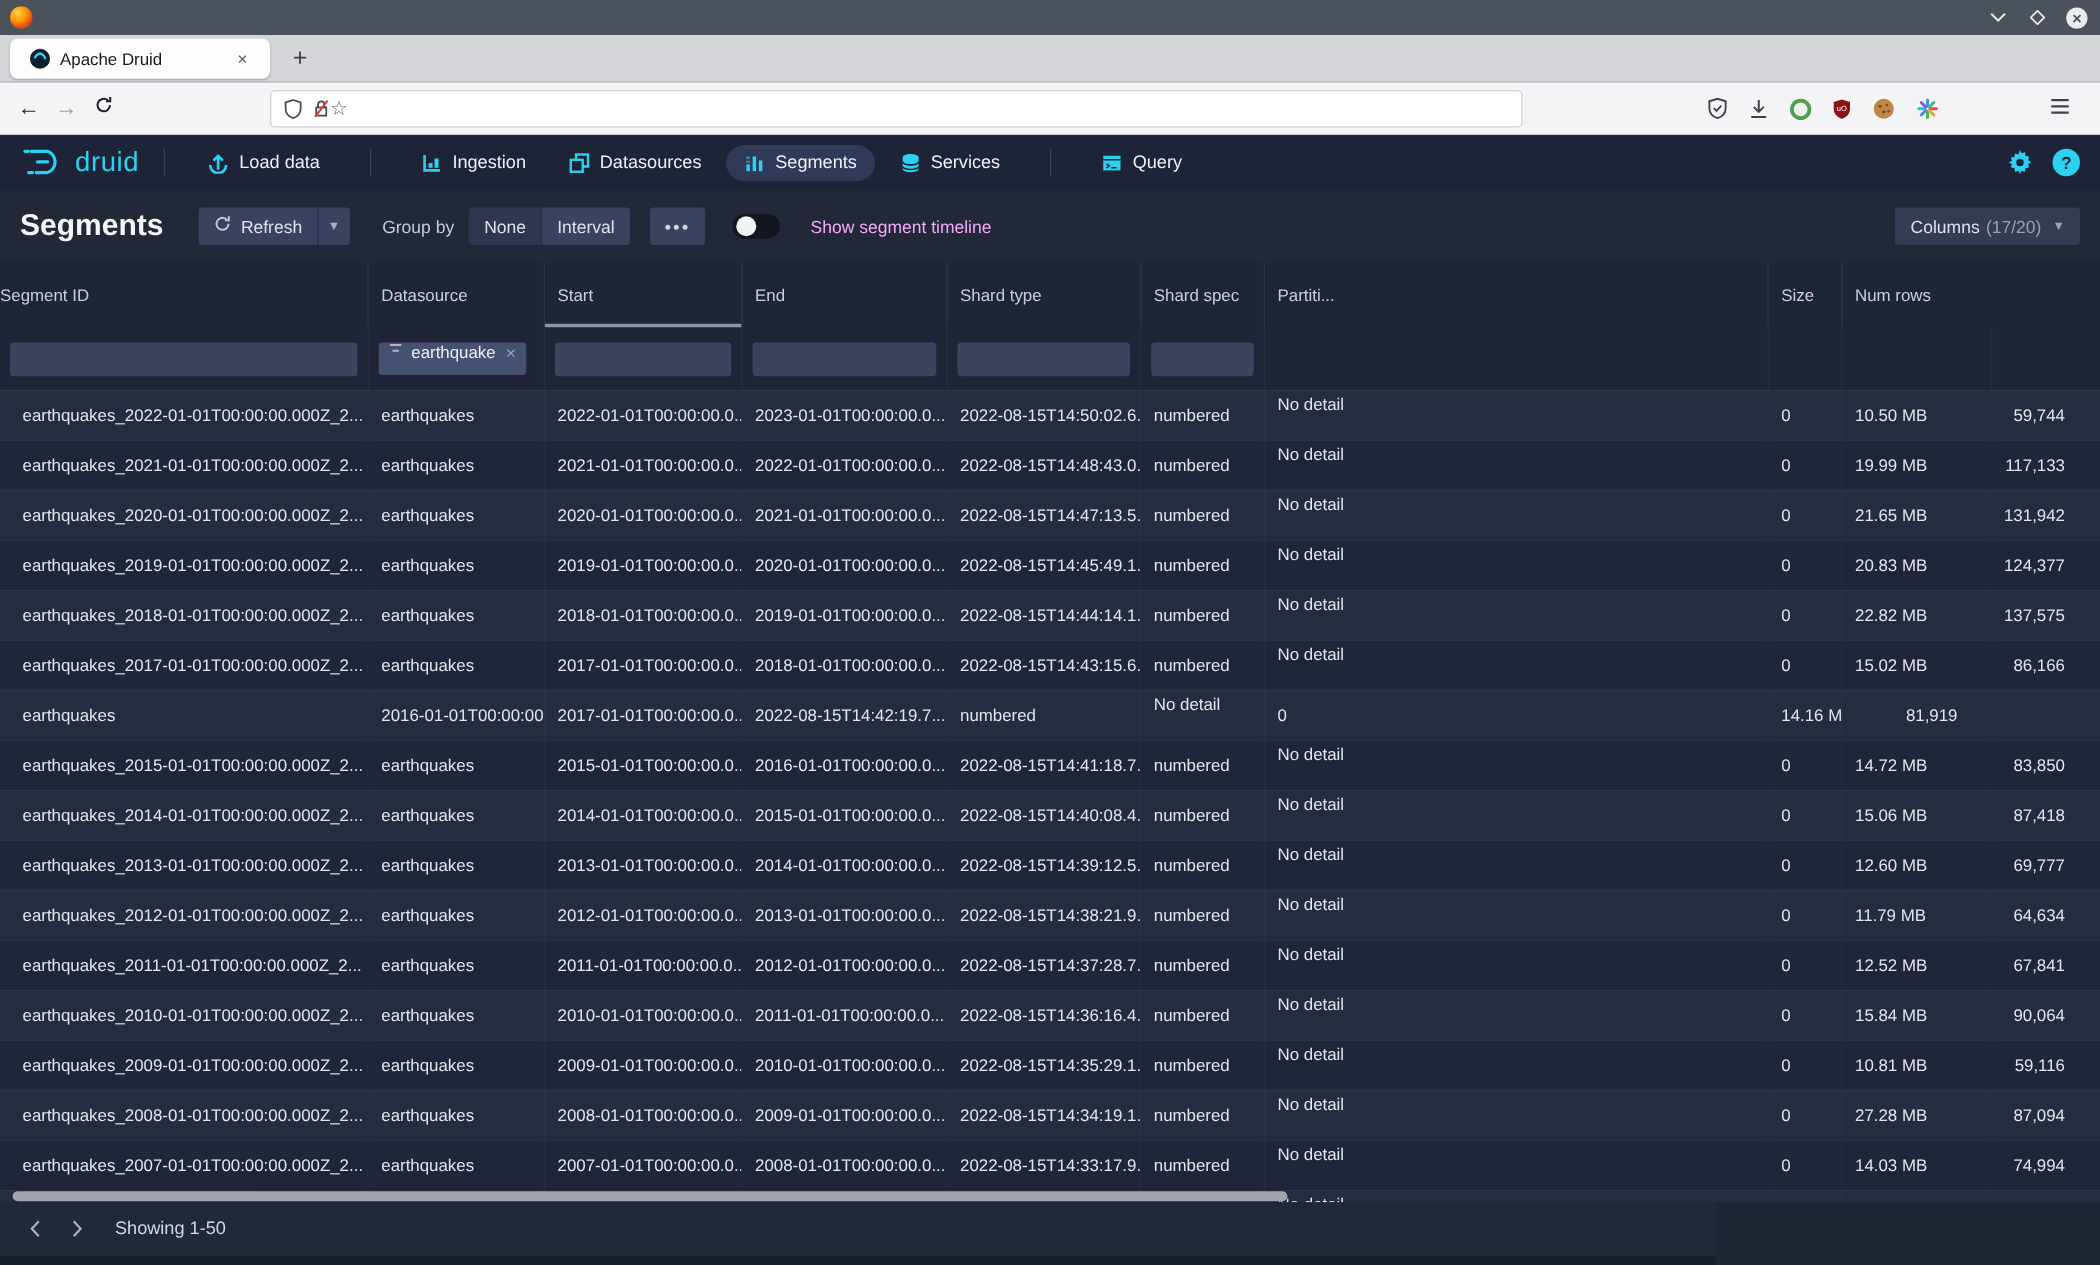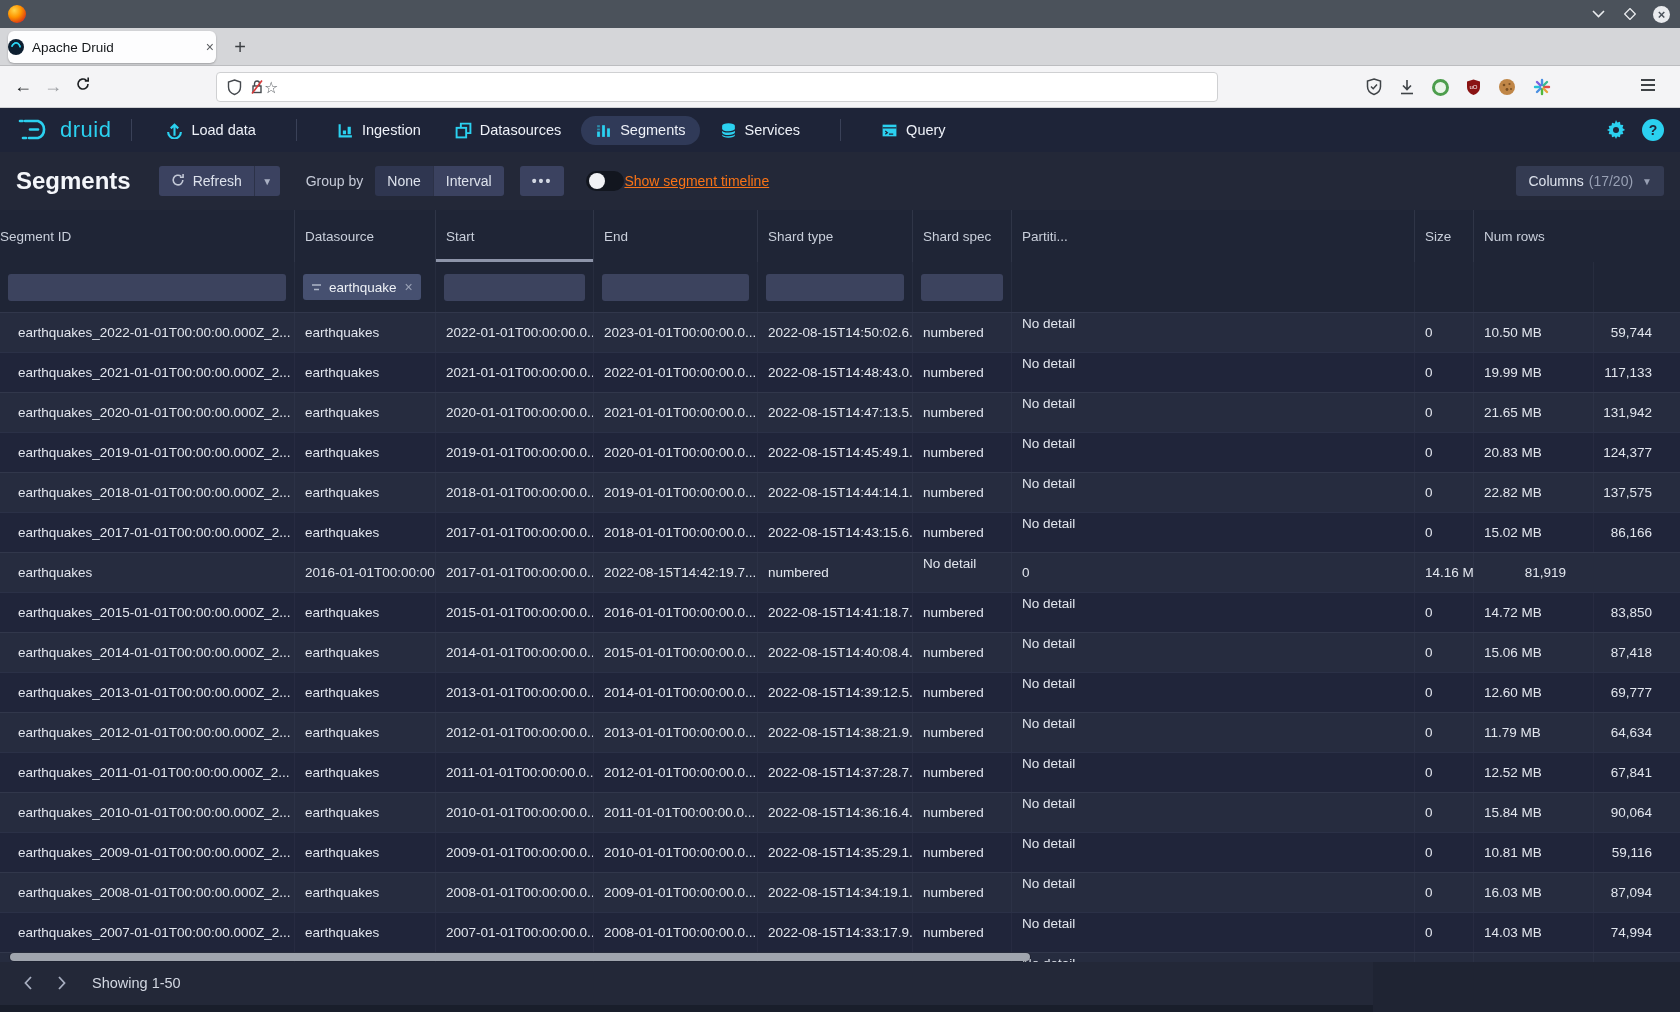--- a/index.html
+++ b/index.html
@@ -13,21 +13,21 @@
     background:radial-gradient(circle at 35% 30%, #ffd54a 0%, #ff9500 40%, #e24b0f 70%, #b5007f 100%); }
   #win-title { position:absolute; left:0; right:0; text-align:center; color:#e9ebee; font-size:14px; }
   #win-ctrls { position:absolute; right:10px; top:0; height:28px; display:flex; align-items:center; gap:14px; }
   .winbtn { width:18px; height:18px; display:flex; align-items:center; justify-content:center; color:#e9ebee; }
   #close-btn { width:17px; height:17px; border-radius:50%; background:#e9ebee; color:#4b525b;
     font-size:13px; line-height:17px; text-align:center; font-weight:bold; }
 
   #tabstrip { position:absolute; top:28px; left:0; width:1680px; height:38px; background:#d5d6d9;
     border-bottom:1px solid #bcbdc0; }
   #tab { position:absolute; left:8px; top:3px; width:208px; height:32px; background:#fdfdfe; border-radius:6px;
-    box-shadow:0 1px 2px rgba(0,0,0,.25); display:flex; align-items:center; padding:0 0; }
+    box-shadow:0 1px 2px rgba(0,0,0,.25); display:flex; align-items:center; padding:0 16px; }
   #tab-favicon { width:16px; height:16px; border-radius:50%; background:#0d1e30; position:relative; flex:none; }
   #tab-favicon::after { content:""; position:absolute; inset:3px; border:2px solid #2bd1f0; border-radius:50%;
     border-left-color:transparent; border-bottom-color:transparent; transform:rotate(-40deg); }
   #tab-title { font-size:13.5px; color:#15181b; margin-left:8px; flex:1; }
   #tab-close { color:#5a5d61; font-size:14px; padding:0 2px; }
   #newtab-btn { position:absolute; left:228px; top:8px; font-size:20px; color:#3c3f43; width:24px; text-align:center; }
 
   #toolbar { position:absolute; top:66px; left:0; width:1680px; height:42px; background:#f4f4f6;
     border-bottom:1px solid #cfd0d3; display:flex; align-items:center; }
   .navarr { font-size:18px; width:30px; text-align:center; }
@@ -66,40 +66,40 @@
   #refresh-group { display:flex; }
   #refresh-main { border-radius:3px 0 0 3px; }
   #refresh-caret { width:26px; border-radius:0 3px 3px 0; border-left:1px solid #2c3248; color:#aab1c4; font-size:10px; }
   #groupby-label { color:#c6cbd8; font-size:14px; margin:0 12px 0 26px; }
   #gb-group { display:flex; }
   #gb-none { border-radius:3px 0 0 3px; background:#2f3650; }
   #gb-interval { border-radius:0 3px 3px 0; border-left:1px solid #2c3248; }
   #more-btn { margin-left:16px; letter-spacing:2px; font-weight:bold; color:#d2d7e2; }
   #timeline-toggle { margin-left:22px; width:38px; height:20px; border-radius:10px; background:#12161f; position:relative; }
   #timeline-toggle .knob { position:absolute; left:3px; top:2px; width:16px; height:16px; border-radius:50%; background:#f1f2f5; }
-  #timeline-label { color:#f97316; font-size:14px; margin-left:0;text-decoration:underline; }
+  #timeline-label { color:#f0abfc; font-size:14px; margin-left:24px; }
   #columns-btn { position:absolute; right:16px; background:#343b52; }
   #columns-count { color:#98a0b4; margin-left:5px; }
   #columns-caret { color:#98a0b4; font-size:10px; margin-left:9px; }
 
   
   .grid { display:grid; grid-template-columns:295px 141px 158px 164px 155px 99px 403px 59px 120px 86px; }
   #thead { position:absolute; top:210px; left:0; width:1680px; height:52px; background:#1f2536; }
   .hcell { position:relative; display:flex; align-items:center; padding-left:10px; color:#c9cfdb; font-size:13.5px;
     border-right:1px solid rgba(151,160,186,.13); height:52px; }
   .hcell:first-child { padding-left:0; }
   .hcell:last-child { border-right:none; }
   #sort-underline { position:absolute; left:0; right:0; bottom:0; height:3px; background:#8d94a9; }
 
   #tfilter { position:absolute; top:262px; left:0; width:1680px; height:50px; background:#1f2536; }
   .fcell { display:flex; align-items:center; padding:0 8px; border-right:1px solid rgba(151,160,186,.07); height:50px; }
   .fcell:last-child { border-right:none; }
   .finput { width:100%; height:27px; background:#3c435e; border:none; border-radius:3px; outline:none;
     color:#e7eaf1; font-size:13.5px; padding:0 8px; }
-  #ds-chip { display:inline-flex; align-items:center; height:26px; background:#465070; border-radius:3px;
+  #ds-chip { display:inline-flex; align-items:flex-start; height:26px; background:#465070; border-radius:3px;
     padding:0 8px; color:#eef1f6; font-size:13.5px; }
   #ds-chip svg { margin-right:7px; }
   #chip-close { color:#9ba3b8; margin-left:8px; font-size:14px; }
 
   #tbody { position:absolute; top:312px; left:0; width:1680px; height:650px; overflow:hidden; }
   .trow { height:40px; border-top:1px solid rgba(151,160,186,.10); }
   .trow.odd { background:#262c3f; }
   .trow.even { background:#20253a; }
   .tcell { display:flex; align-items:center; padding-left:10px; color:#e2e6ee; font-size:13.5px;
     border-right:1px solid rgba(151,160,186,.06); height:100%; overflow:hidden; white-space:nowrap; }
@@ -554,21 +554,21 @@
     </div>
     <div class="trow grid odd">
       <div class="tcell">earthquakes_2008-01-01T00:00:00.000Z_2...</div>
       <div class="tcell">earthquakes</div>
       <div class="tcell">2008-01-01T00:00:00.0...</div>
       <div class="tcell">2009-01-01T00:00:00.0...</div>
       <div class="tcell">2022-08-15T14:34:19.1...</div>
       <div class="tcell">numbered</div>
       <div class="tcell top">No detail</div>
       <div class="tcell">0</div>
-      <div class="tcell">16.03 MB</div>
+      <div class="tcell">27.28 MB</div>
       <div class="tcell right">87,094</div>
     </div>
     <div class="trow grid even">
       <div class="tcell">earthquakes_2007-01-01T00:00:00.000Z_2...</div>
       <div class="tcell">earthquakes</div>
       <div class="tcell">2007-01-01T00:00:00.0...</div>
       <div class="tcell">2008-01-01T00:00:00.0...</div>
       <div class="tcell">2022-08-15T14:33:17.9...</div>
       <div class="tcell">numbered</div>
       <div class="tcell top">No detail</div>

